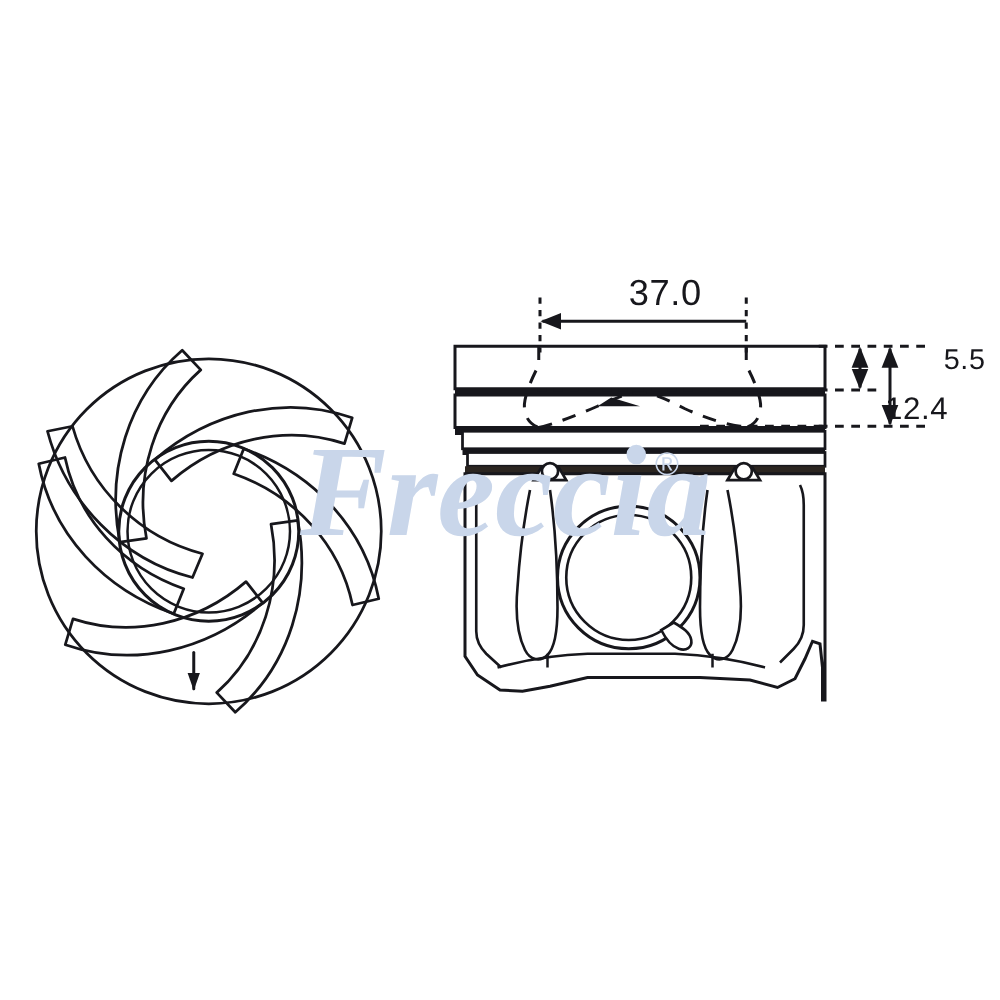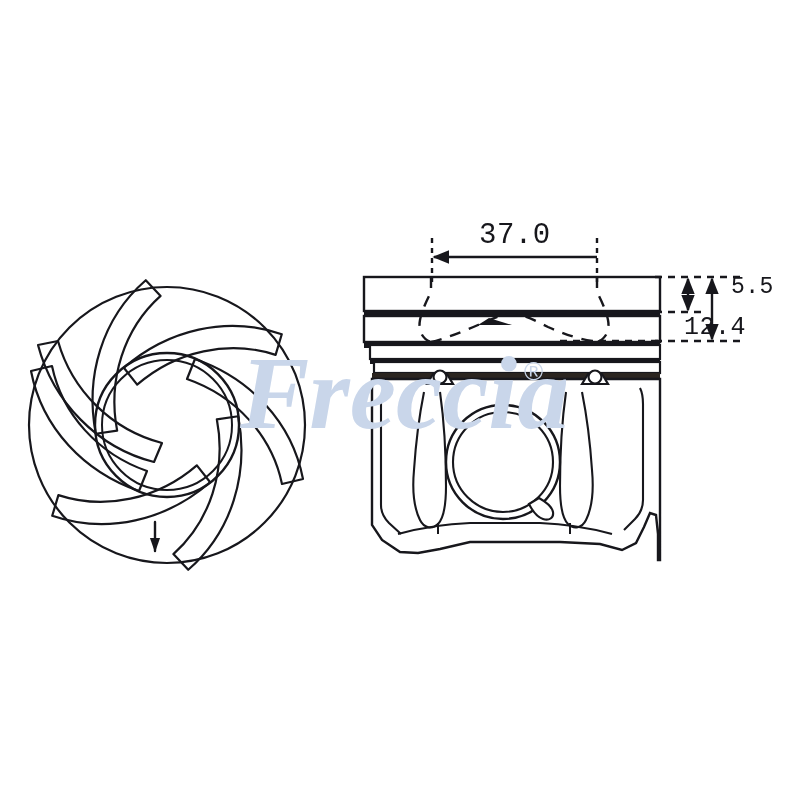--- a/index.html
+++ b/index.html
@@ -20,24 +20,25 @@
   }
   #drawing-svg {
     position: absolute;
     left: 0;
     top: 0;
     width: 800px;
     height: 800px;
   }
   .dim-label {
     position: absolute;
-    font-family: Liberation Mono, monospace;
+    font-family: Liberation Sans, sans-serif;
     color: #17171c;
     white-space: nowrap;
     letter-spacing: 0.5px;
+    margin-left: 24px;
   }
   #dim-label-width {
     left: 479px;
     top: 219px;
     font-size: 29px;
   }
   #dim-label-top-land {
     left: 731px;
     top: 274px;
     font-size: 23px;

